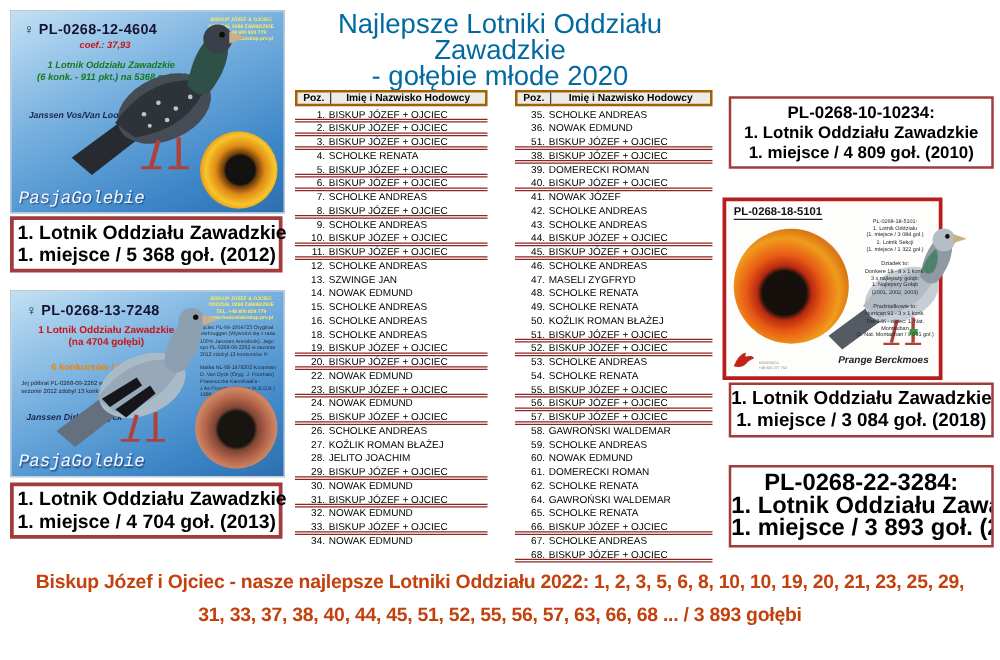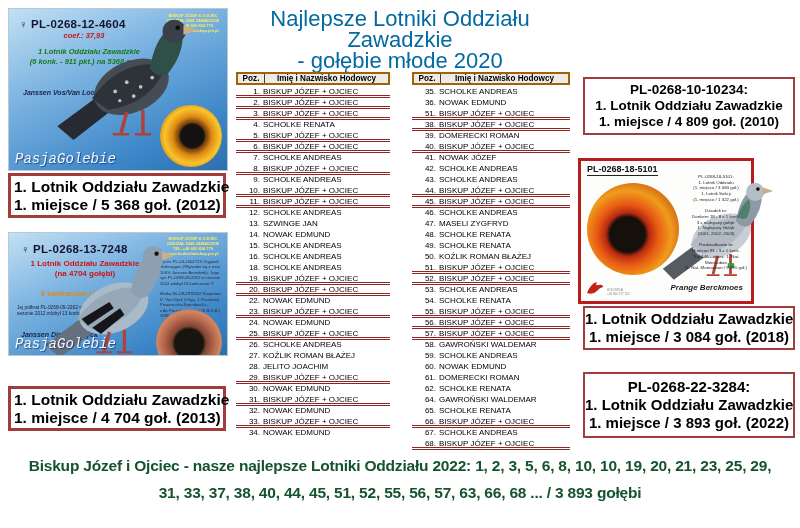--- a/index.html
+++ b/index.html
@@ -6,21 +6,21 @@
   body{width:800px;height:528px;background:#ffffff;position:relative;overflow:hidden;
        font-family:"Liberation Sans", sans-serif;color:#000;}
   .abs{position:absolute;}
   
   .title{left:228px;top:8px;width:344px;text-align:center;font-weight:normal;
          font-size:22px;line-height:21px;color:#0369a1;}
   
   .pcard{left:8px;width:220px;background:linear-gradient(155deg,#c2e0f4 0%,#7ab2e0 38%,#3c86c8 78%,#2d6fae 100%);
          overflow:hidden;border:1px solid #b8c8d4;box-sizing:border-box;}
   #card1{top:8px;height:163px;}
-  #card2{top:232px;height:124px;}
+  #card2{top:232px;height:150px;}
   .ringline{font-weight:bold;font-size:11.5px;color:#141430;letter-spacing:0.3px;}
   .sexsym{font-weight:normal;font-size:11px;}
   .coef{color:#c41616;font-style:italic;font-weight:bold;font-size:7.5px;text-align:center;}
   .ach-green{color:#157a1d;font-weight:bold;font-style:italic;font-size:7.5px;line-height:9.5px;
              text-align:center;white-space:pre-line;}
   .ach-red{color:#cc1414;font-weight:bold;font-size:8px;line-height:10px;text-align:center;white-space:pre-line;}
   .contests{color:#e8860c;font-weight:bold;font-size:7.5px;text-align:center;}
   .note{font-size:4.8px;line-height:6px;color:#202038;white-space:pre-line;}
   .strain{color:#1a2448;font-weight:bold;font-style:italic;font-size:7px;}
   .breederblock{font-size:4px;line-height:5px;color:#ffe95e;text-align:center;font-weight:bold;white-space:pre-line;}
@@ -41,42 +41,42 @@
   .redbox-l{left:8px;width:218px;background:#fff;border:3px solid #a13c3c;box-sizing:border-box;
             padding:2px 0 2px 3px;font-weight:bold;font-size:15.5px;line-height:17.5px;
             white-space:nowrap;color:#000;}
   #box1{top:173px;}
   #box2{top:386px;}
   
   .redbox-r{left:583px;width:212px;background:#fff;border:2.5px solid #a13c3c;box-sizing:border-box;
             text-align:center;font-weight:bold;color:#000;white-space:nowrap;overflow:hidden;}
   #box2010{top:57px;font-size:13.5px;line-height:16px;padding:3px 0;margin-top:20px;}
   #box2018{top:306px;font-size:15px;line-height:18px;padding:2px 0;}
-  #box2022{top:372px;font-size:15px;line-height:18px;padding:4px 0;}
+  #box2022{top:372px;font-size:19px;line-height:18px;padding:4px 0;}
   
   .ptable{top:55px;}
   #t1{left:236px;width:154px;}
   #t2{left:412px;width:158px;}
   .thead{display:flex;border:2px solid #a16207;background:#edebe6;font-weight:bold;
          font-size:8.2px;height:13px;align-items:flex-end;box-sizing:border-box;margin-top:17px;}
   .hpos{width:26px;text-align:center;border-right:1.5px solid #3c3c3c;align-self:stretch;line-height:10px;}
   .hname{flex:1;text-align:center;}
   .tbody{margin-top:2px;}
   .trow{height:11px;box-sizing:border-box;font-size:8px;line-height:10px;white-space:nowrap;overflow:hidden;}
   .trow.u{border-bottom:3px double #8e2424;}
   .tpos{display:inline-block;width:24px;text-align:right;margin-right:3px;}
   
   #photo3{left:578px;top:158px;width:176px;height:146px;background:#fdfdfb;border:3px solid #b91c1c;box-sizing:border-box;}
   .ring3{font-weight:bold;font-size:9px;color:#101018;border-bottom:1.5px solid #222;padding-bottom:1px;}
   .sidetext{font-size:4.4px;line-height:5.7px;text-align:center;color:#26262e;white-space:pre-line;}
   .signature{font-weight:bold;font-style:italic;font-size:8px;color:#1c1c24;}
   .logotext{font-size:3px;color:#888;line-height:3.5px;}
   
   .footer{left:0;top:452px;width:800px;text-align:center;font-weight:bold;font-size:15.5px;
-          line-height:27px;letter-spacing:-0.2px;white-space:nowrap;color:#14532d;}
+          line-height:27px;letter-spacing:-0.2px;white-space:nowrap;color:#c2410c;}
   
   svg.pg{display:block;}
   .pg .beak{fill:#c9b089;} .pg .eyedot{fill:#140c06;}
   .pg .leg{stroke:#b04038;stroke-width:3;} .pg .foot{stroke:#b04038;stroke-width:2;fill:none;}
   .p1 .body{fill:#464c55;} .p1 .wing{fill:#2e3339;} .p1 .tail{fill:#272b31;}
   .p1 .neck{fill:#2e5047;} .p1 .head{fill:#3a4049;} .p1 .spk{fill:#d8dde2;opacity:.85;}
   .p2 .body{fill:#a9bac9;} .p2 .wing{fill:#97a9b9;} .p2 .tail{fill:#64707e;}
   .p2 .neck{fill:#8da0b2;} .p2 .head{fill:#8da0b2;} .p2 .bar{fill:#15151a;}
   .p3 .body{fill:#c7ced6;} .p3 .wing{fill:#b2bac3;} .p3 .tail{fill:#555b63;}
   .p3 .neck{fill:#8e99a4;} .p3 .head{fill:#b5bdc6;} .p3 .sheen{fill:#3c7a5c;opacity:.8;}

